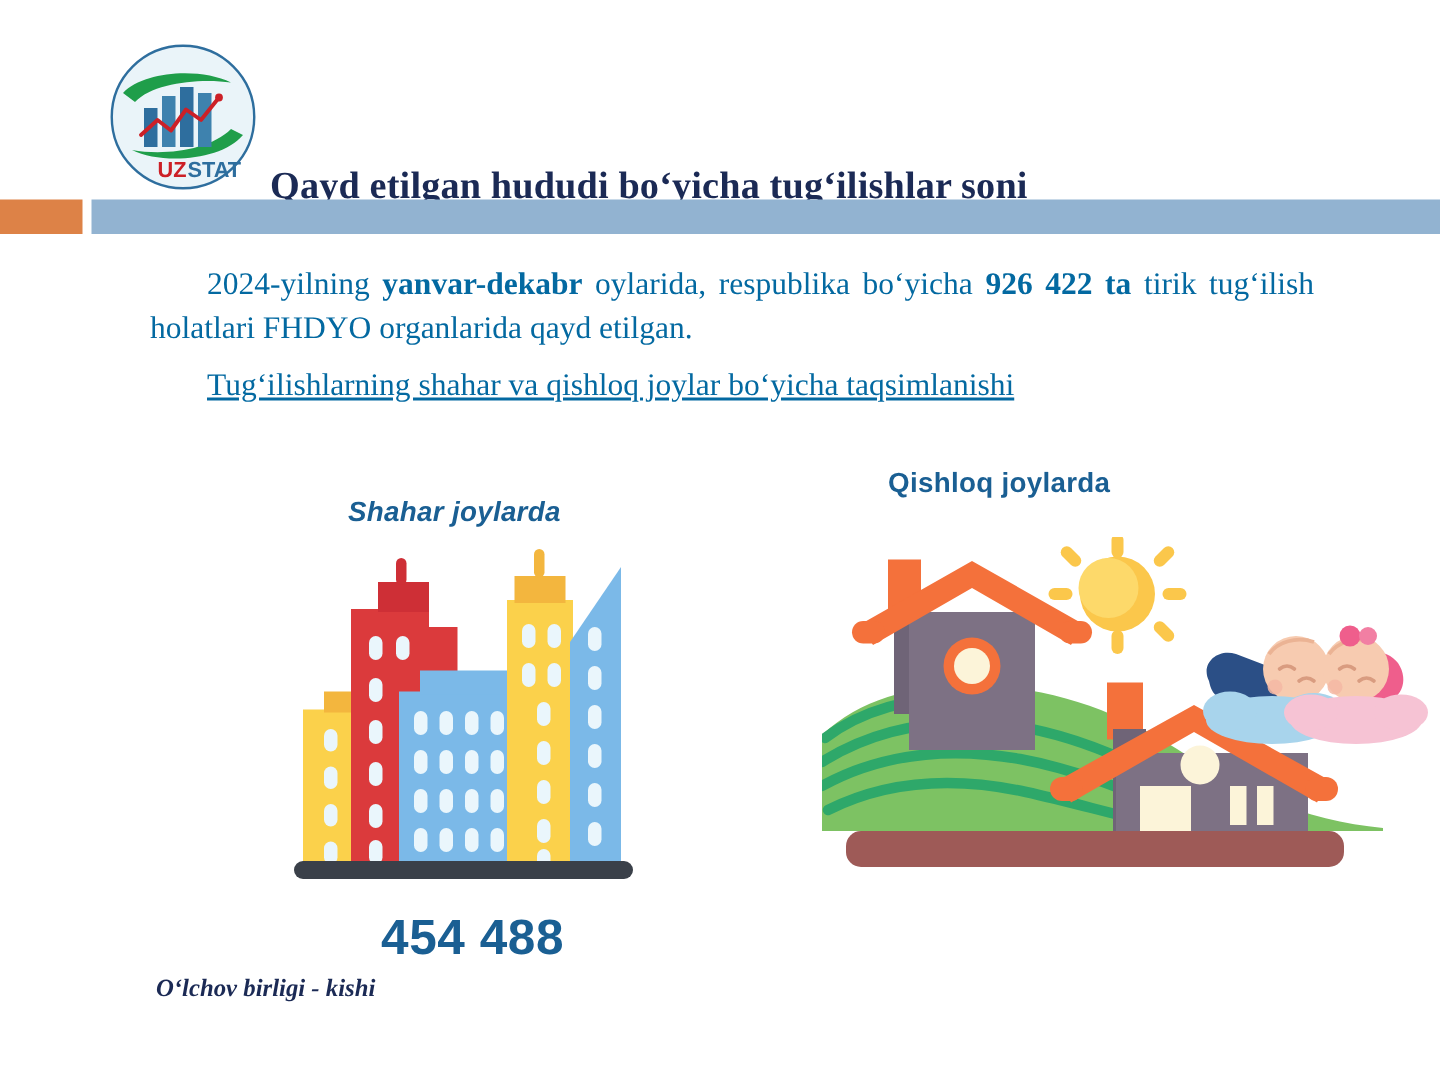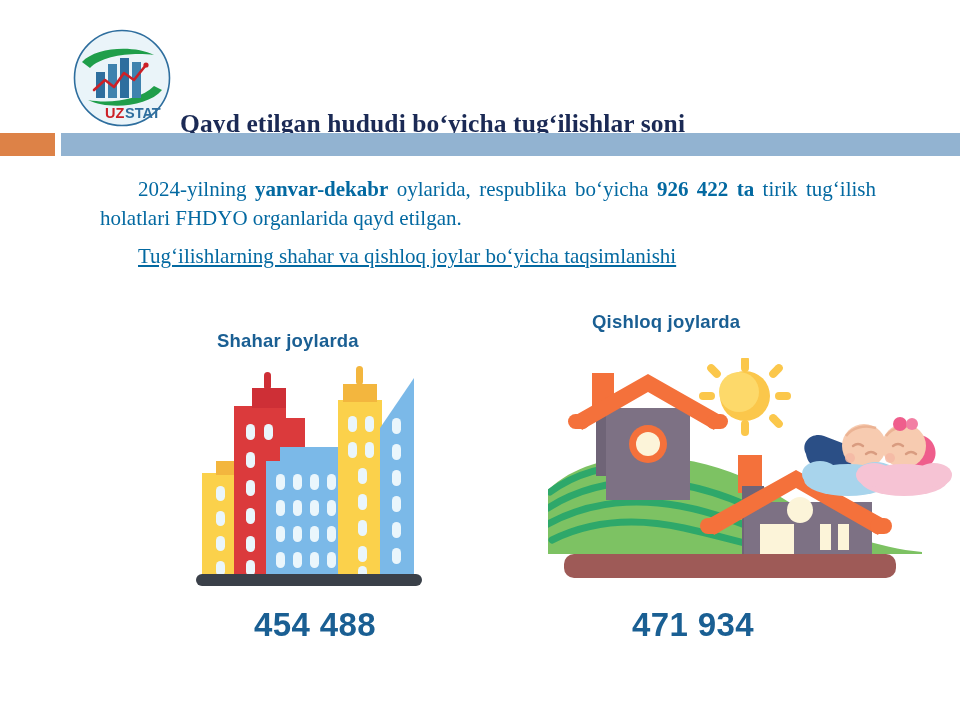--- a/index.html
+++ b/index.html
@@ -67,21 +67,21 @@
   
   .sec-label {
     position: absolute;
     font-family: "Liberation Sans", sans-serif;
     font-weight: bold;
     font-size: 18.5px;
     color: #1A5F93;
     letter-spacing: 0.2px;
     white-space: nowrap;
   }
-  .label-city { left: 217px; top: 330px; }
+  .label-city { left: 232px; top: 330px; font-style: italic; }
   .label-village { left: 592px; top: 311px; }
 
   
   .big-num {
     position: absolute;
     font-family: "Liberation Sans", sans-serif;
     font-weight: bold;
     font-size: 33px;
     color: #1A5F93;
     letter-spacing: 0.4px;
@@ -294,16 +294,16 @@
         <circle cx="352" cy="66" r="7" fill="#EF5E8C"></circle>
         <circle cx="364" cy="66" r="6" fill="#F27FA3"></circle>
         <ellipse cx="356" cy="122" rx="44" ry="16" fill="#F6C3D4"></ellipse>
         <ellipse cx="326" cy="117" rx="18" ry="12" fill="#F6C3D4"></ellipse>
         <ellipse cx="386" cy="117" rx="18" ry="12" fill="#F6C3D4"></ellipse>
       </g>
     </svg>
   </div>
 
   <div class="big-num num-city">454 488</div>
-  <div class="big-num num-village">471 934</div>
-
+
+  <div class="footnote">O‘lchov birligi - kishi</div>
 
 </div>
 
 </body></html>

